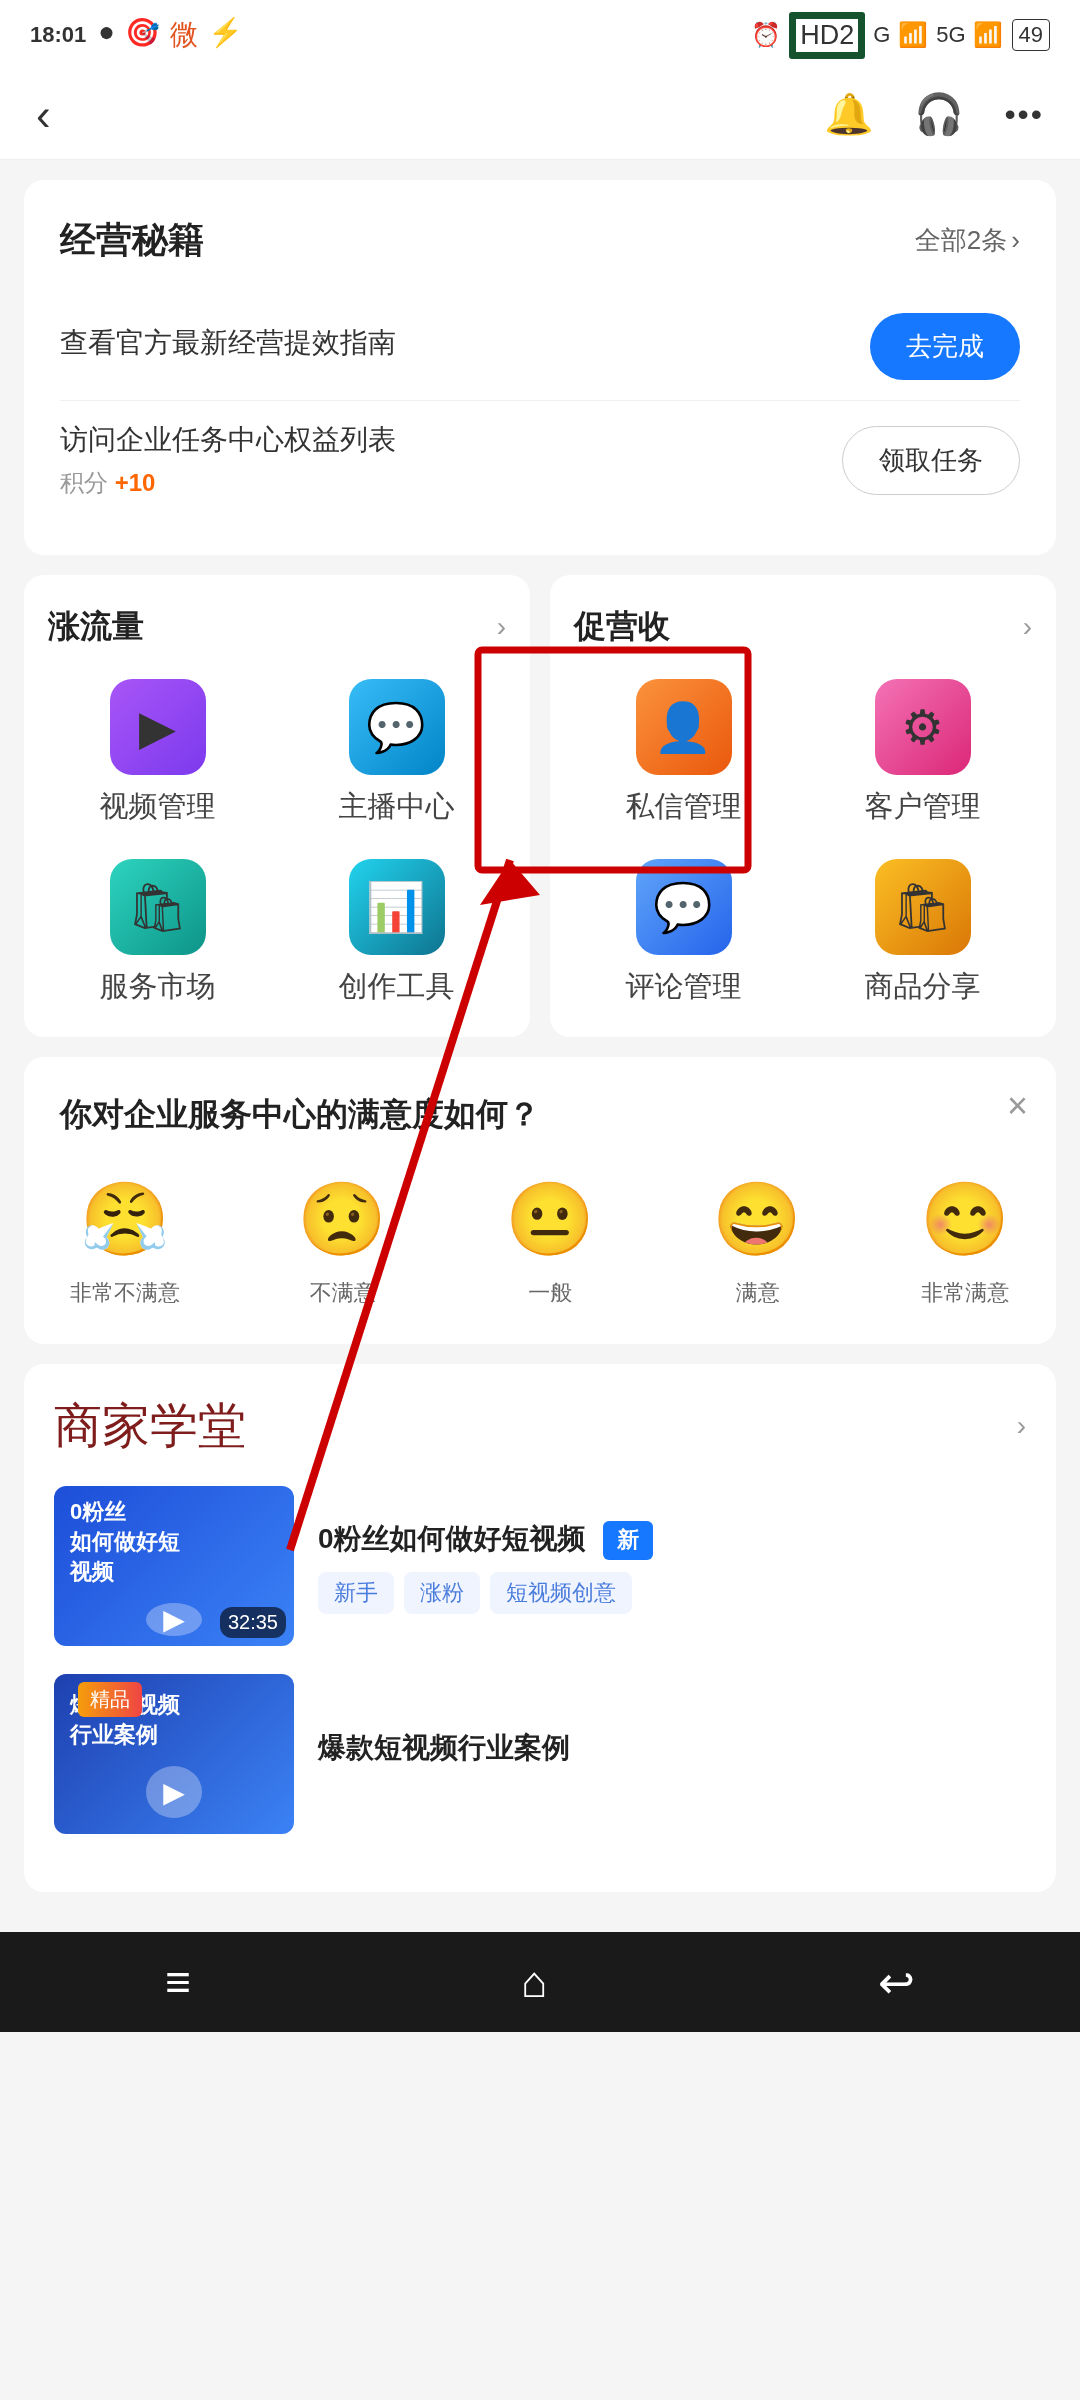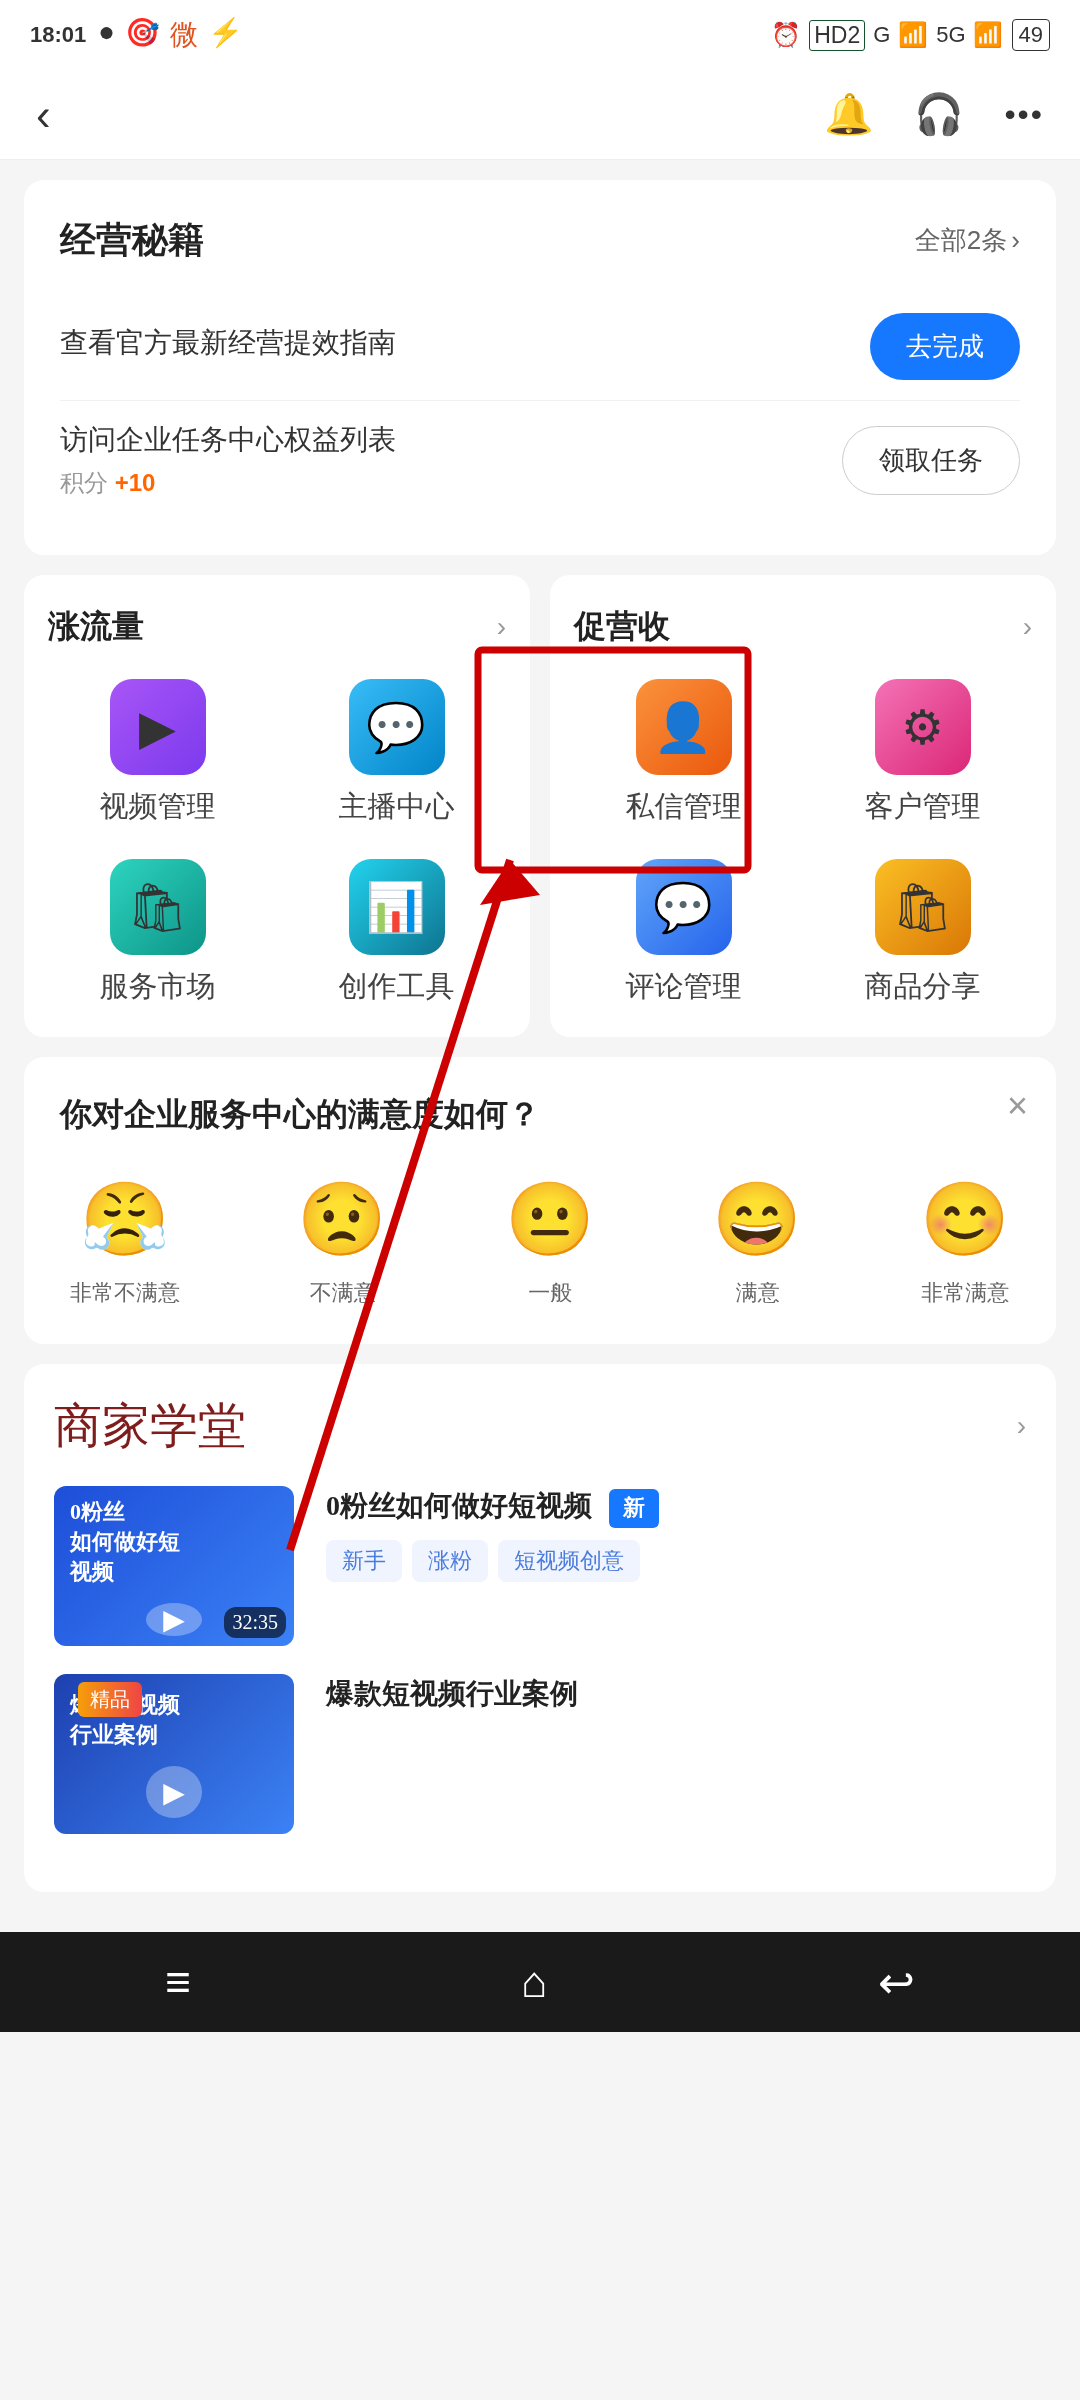--- a/index.html
+++ b/index.html
@@ -191,24 +191,23 @@
     .school-header {
       display: flex;
       align-items: center;
       justify-content: space-between;
       margin-bottom: 28px;
     }
     .school-title { font-size: 48px; font-weight: 400; color: #7f1d1d; }
 
     .video-item {
       display: flex;
-      gap: 32px;
-      align-items: flex-start;
+      gap: 24px;
+      align-items: center;
       margin-bottom: 28px;
-      font-family: Liberation Serif, serif;
     }
     .video-thumb {
       width: 240px;
       height: 160px;
       border-radius: 12px;
       overflow: hidden;
       position: relative;
       flex-shrink: 0;
       background: linear-gradient(135deg, #1d4ed8, #3b82f6);
     }
@@ -324,21 +323,21 @@
       <span class="status-time">18:01</span>
       <span style="display:flex;gap:10px;font-size:28px;">
         <span>●</span>
         <span style="color:#e00;">🎯</span>
         <span style="color:#e2521d;">微</span>
         <span style="color:#f60;">⚡</span>
       </span>
     </div>
     <div class="status-right">
       <span>⏰</span>
-      <span style="font-size:23px;border:1px solid #14532d;padding:1px 4px;border-radius:3px;">HD2</span>
+      <span style="font-size:27px;border:7px solid #14532d;padding:1px 4px;border-radius:3px;">HD2</span>
       <span style="font-size:22px;">G</span>
       <span>📶</span>
       <span style="font-size:22px;">5G</span>
       <span>📶</span>
       <span style="font-size:22px;border:1.5px solid #333;padding:2px 6px;border-radius:4px;">49</span>
     </div>
   </div>
 
   <div class="header">
     <span class="header-back">‹</span>

